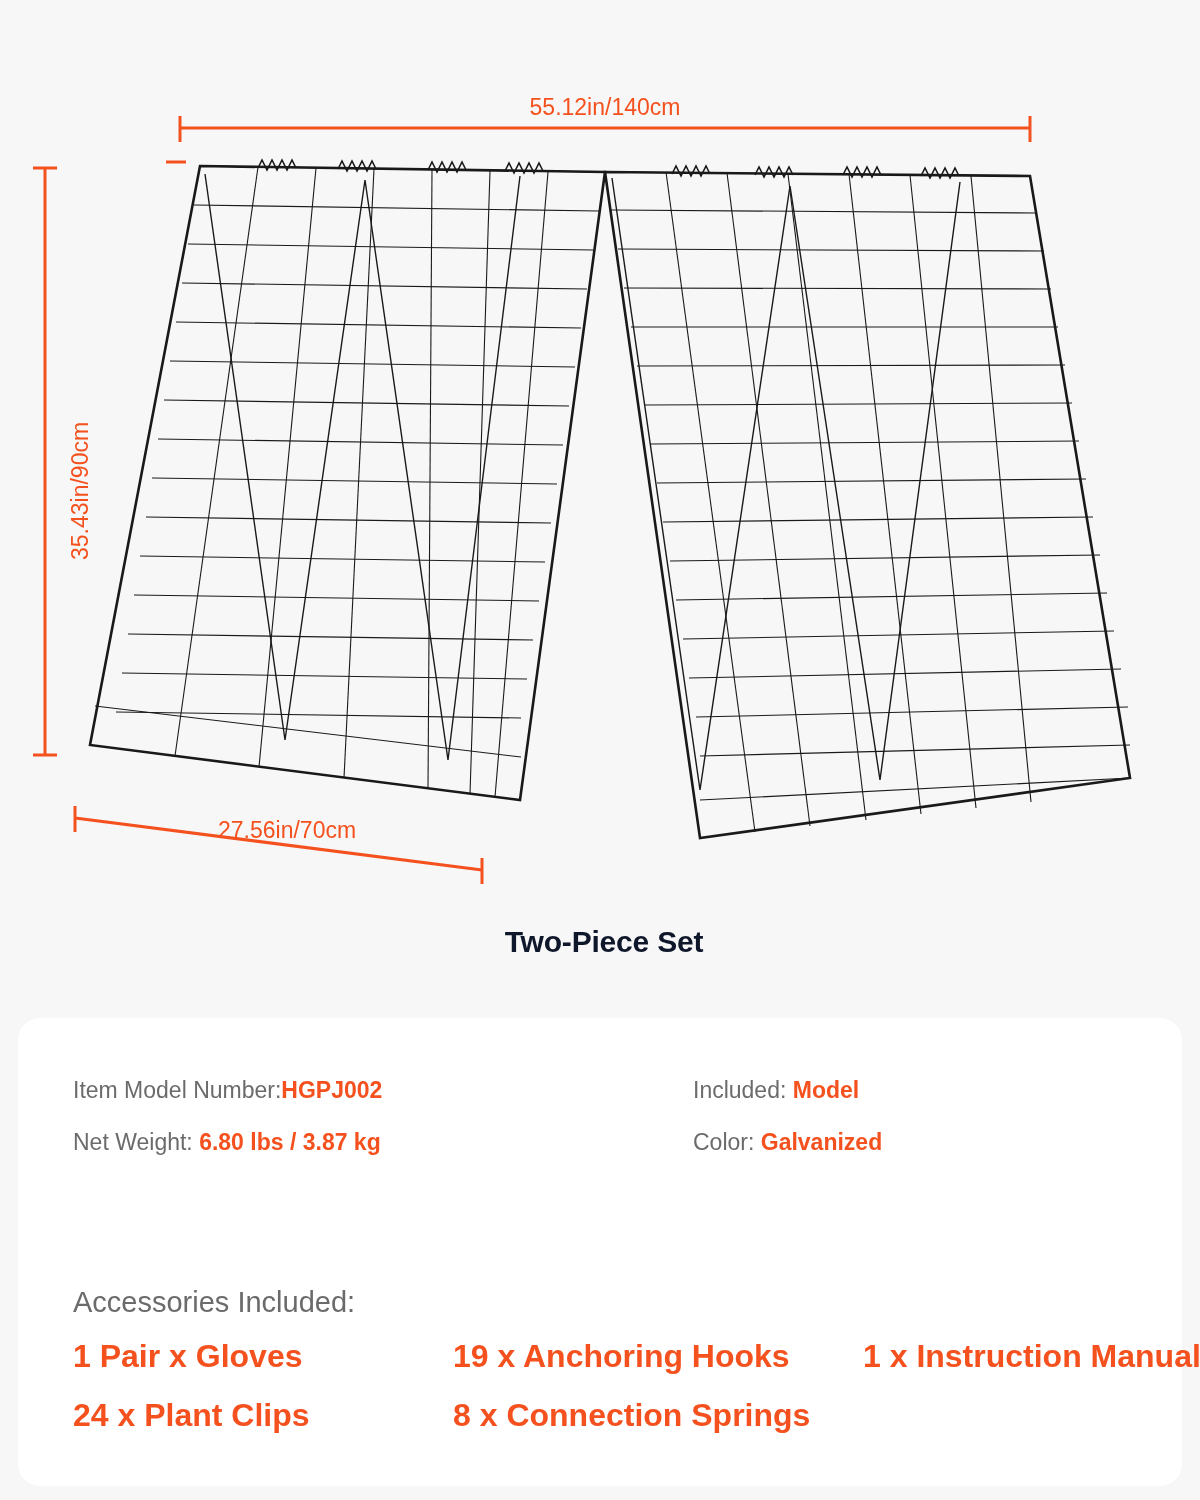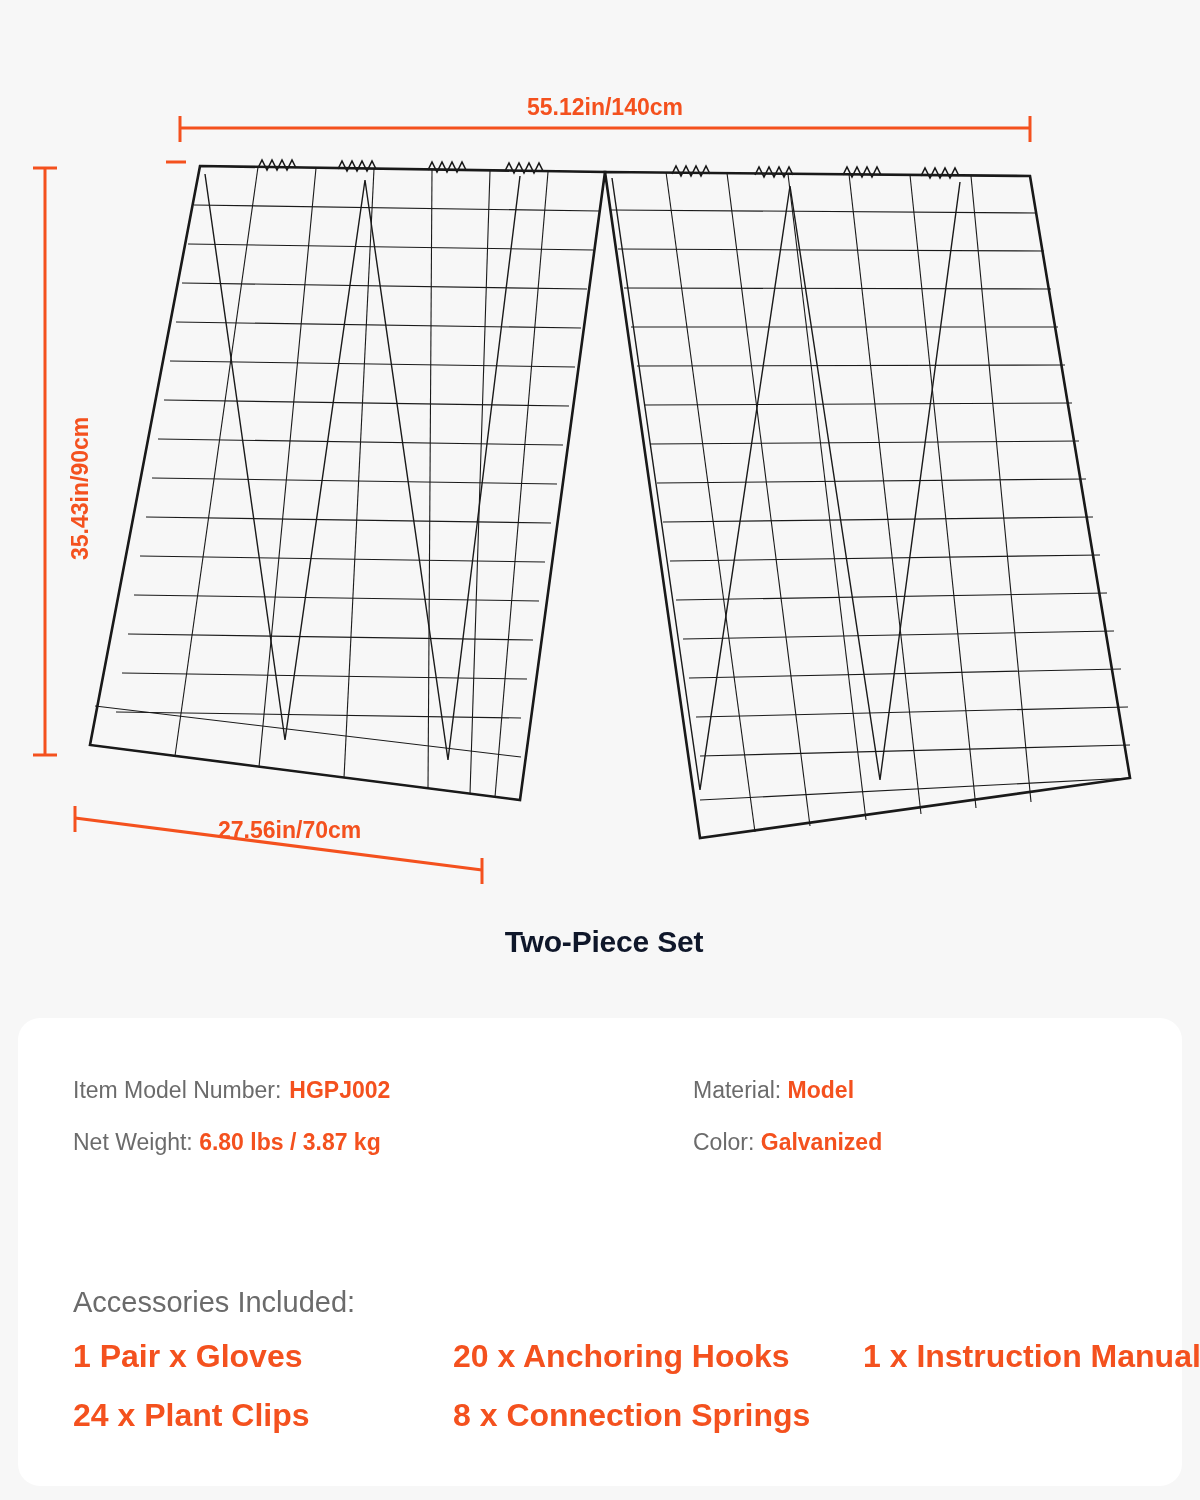--- a/index.html
+++ b/index.html
@@ -19,21 +19,20 @@
     overflow: hidden;
   }
 
   
   .diagram-wrap {
     position: absolute;
     left: 0;
     top: 0;
     width: 1200px;
     height: 900px;
-    font-weight: bold;
   }
   .diagram-svg { display: block; width: 1200px; height: 900px; }
 
   .caption {
     position: absolute;
     top: 925px;
     left: 4px;
     width: 1200px;
     text-align: center;
     font-size: 30px;
@@ -67,21 +66,21 @@
   .spec-item {
     font-size: 23px;
     color: #6b6b6b;
     line-height: 1.55;
     white-space: nowrap;
   }
   .spec-item .val {
     color: #f4511e;
     font-weight: bold;
   }
-  .spec-item .val.spaced { margin-left: 8px; }
+  .spec-item .val.spaced { }
 
   .acc-title {
     position: absolute;
     left: 55px;
     top: 268px;
     font-size: 29px;
     color: #6b6b6b;
   }
   .acc-grid {
     position: absolute;
@@ -223,21 +222,21 @@
 
     <div class="spec-grid">
       <div class="spec-row">
         <div class="spec-col-left">
           <div class="spec-item">
             <span>Item Model Number:</span><span class="val spaced">HGPJ002</span>
           </div>
         </div>
         <div class="spec-col-right">
           <div class="spec-item">
-            <span>Material:</span> <span class="val">Model</span>
+            <span>Included:</span> <span class="val">Model</span>
           </div>
         </div>
       </div>
 
       <div class="spec-row">
         <div class="spec-col-left">
           <div class="spec-item">
             <span>Net Weight:</span> <span class="val">6.80 lbs / 3.87 kg</span>
           </div>
         </div>
@@ -248,21 +247,21 @@
         </div>
       </div>
 
     </div>
 
     <div class="acc-title">Accessories Included:</div>
 
     <div class="acc-grid">
       <div class="acc-row">
         <div class="acc-cell acc-c1">1 Pair x Gloves</div>
-        <div class="acc-cell acc-c2">20 x Anchoring Hooks</div>
+        <div class="acc-cell acc-c2">19 x Anchoring Hooks</div>
         <div class="acc-cell acc-c3">1 x Instruction Manual</div>
       </div>
       <div class="acc-row">
         <div class="acc-cell acc-c1">24 x Plant Clips</div>
         <div class="acc-cell acc-c2">8 x Connection Springs</div>
         <div class="acc-cell acc-c3"></div>
       </div>
     </div>
 
   </div>

